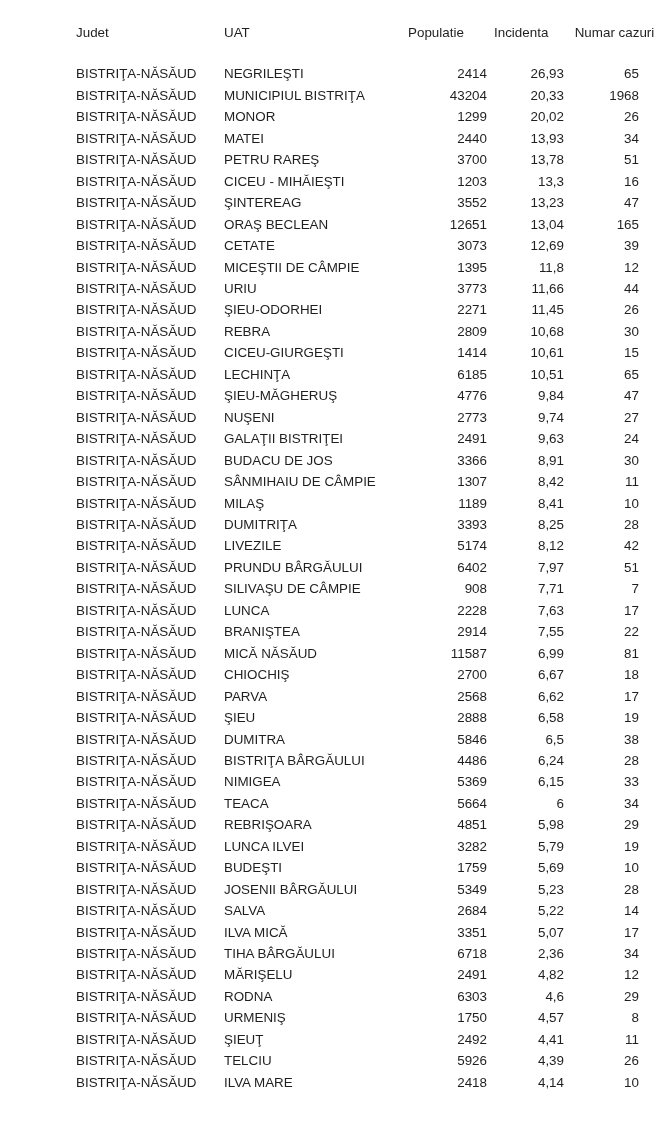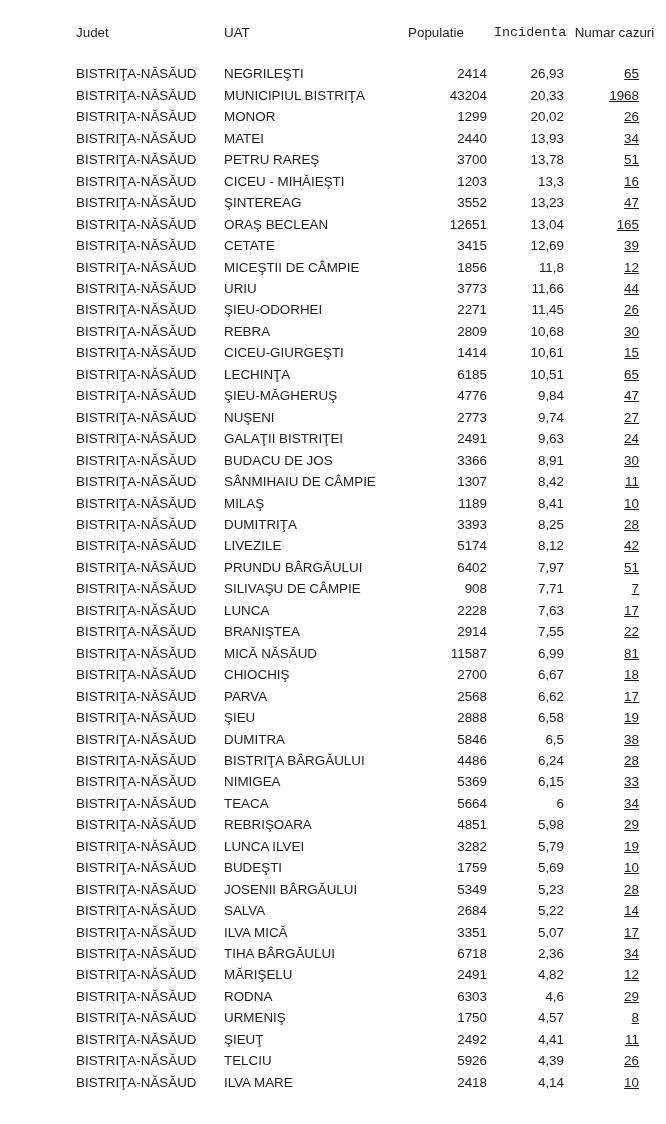--- a/index.html
+++ b/index.html
@@ -40,25 +40,25 @@
     vertical-align: top;
     padding-bottom: 20px;
     text-align: left;
   }
   col.c0 { width: 148px; }
   col.c1 { width: 182px; }
   col.c2 { width: 81px; }
   col.c3 { width: 77px; }
   col.c4 { width: 97px; }
   th.h2 { padding-left: 2px; }
-  th.h3 { padding-left: 7px; font-family: Liberation Mono, monospace; }
+  th.h3 { padding-left: 7px; }
   th.h4 { padding-left: 4px; text-align: center; }
   td.a-left  { text-align: left; }
   td.a-right { text-align: right; }
-  td.c4pad   { padding-right: 22px; text-decoration: underline; }
+  td.c4pad   { padding-right: 22px; }
 </style>
 </head>
 <body>
 
 <div class="page">
   <table class="data-table">
     <colgroup>
       <col class="c0">
         <col class="c1">
         <col class="c2">
@@ -127,28 +127,28 @@
         <tr>
       <td class="a-left">BISTRIŢA-NĂSĂUD</td>
       <td class="a-left">ORAŞ BECLEAN</td>
       <td class="a-right">12651</td>
       <td class="a-right">13,04</td>
       <td class="a-right c4pad">165</td>
     </tr>
         <tr>
       <td class="a-left">BISTRIŢA-NĂSĂUD</td>
       <td class="a-left">CETATE</td>
-      <td class="a-right">3415</td>
+      <td class="a-right">3073</td>
       <td class="a-right">12,69</td>
       <td class="a-right c4pad">39</td>
     </tr>
         <tr>
       <td class="a-left">BISTRIŢA-NĂSĂUD</td>
       <td class="a-left">MICEŞTII DE CÂMPIE</td>
-      <td class="a-right">1856</td>
+      <td class="a-right">1395</td>
       <td class="a-right">11,8</td>
       <td class="a-right c4pad">12</td>
     </tr>
         <tr>
       <td class="a-left">BISTRIŢA-NĂSĂUD</td>
       <td class="a-left">URIU</td>
       <td class="a-right">3773</td>
       <td class="a-right">11,66</td>
       <td class="a-right c4pad">44</td>
     </tr>

